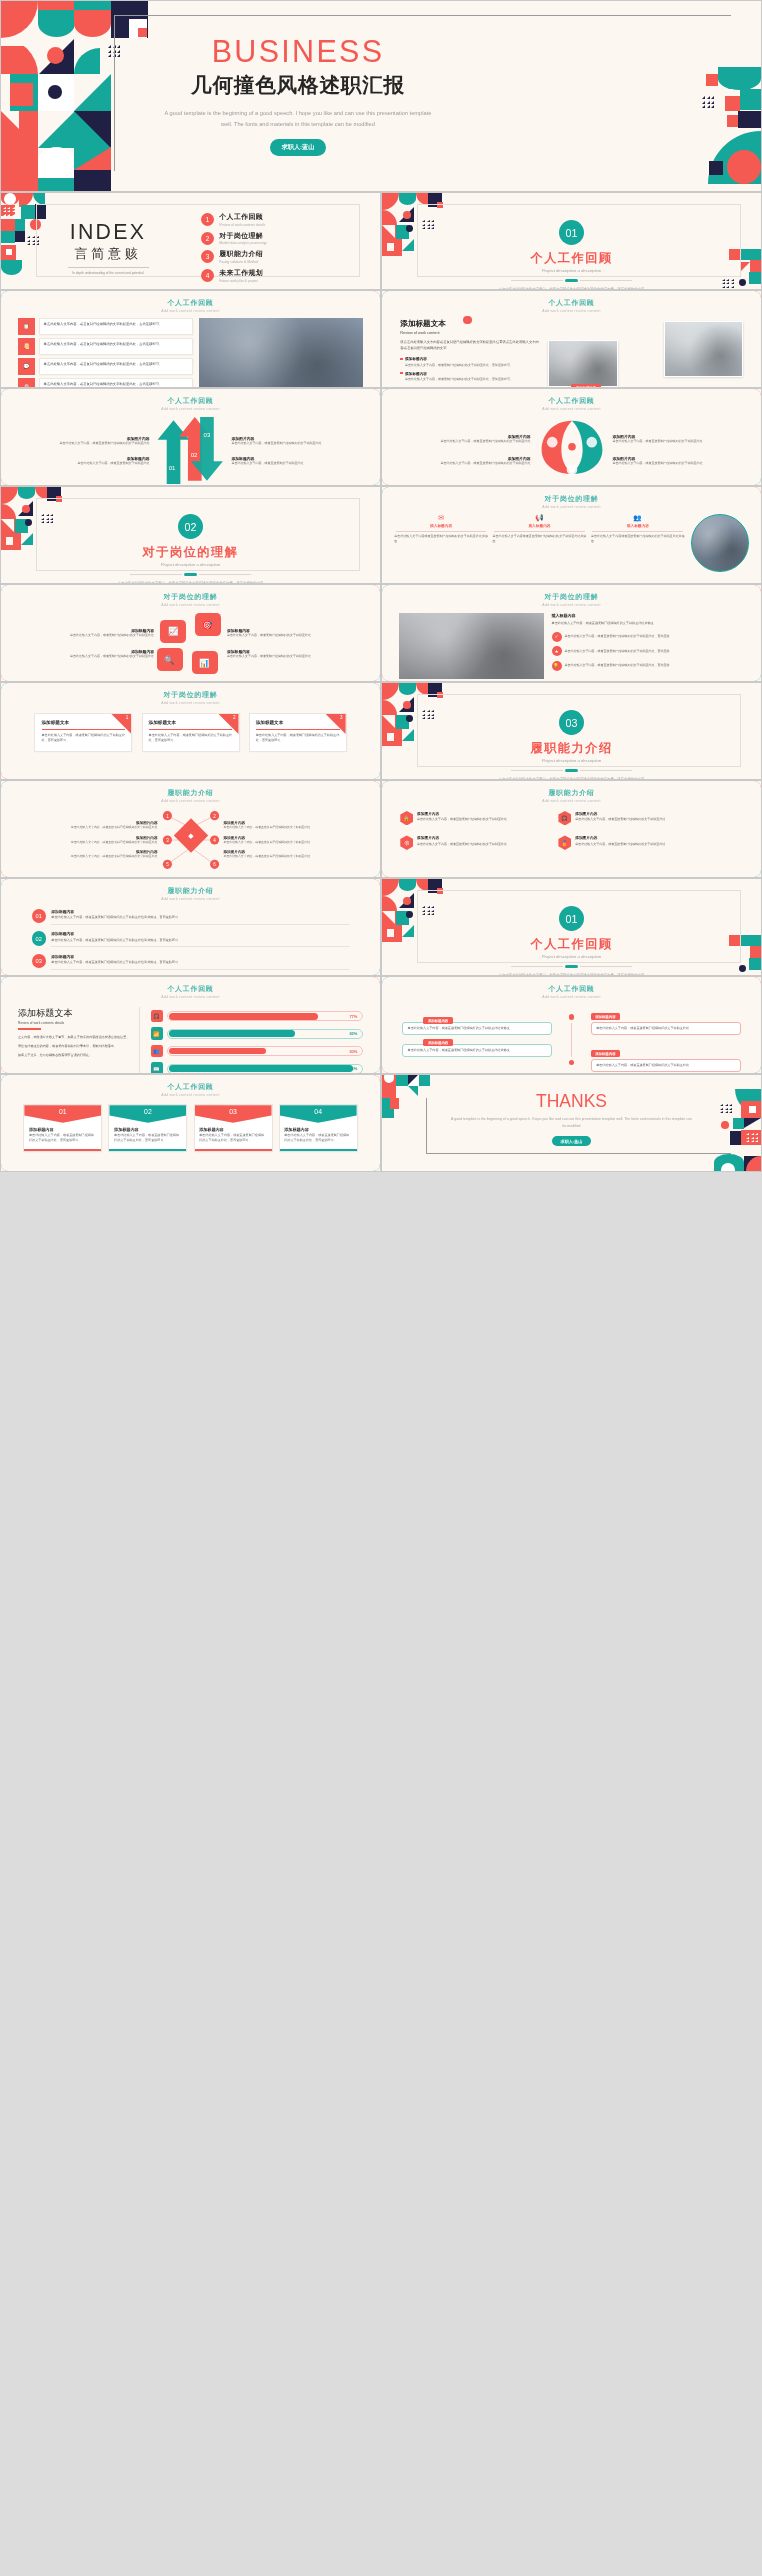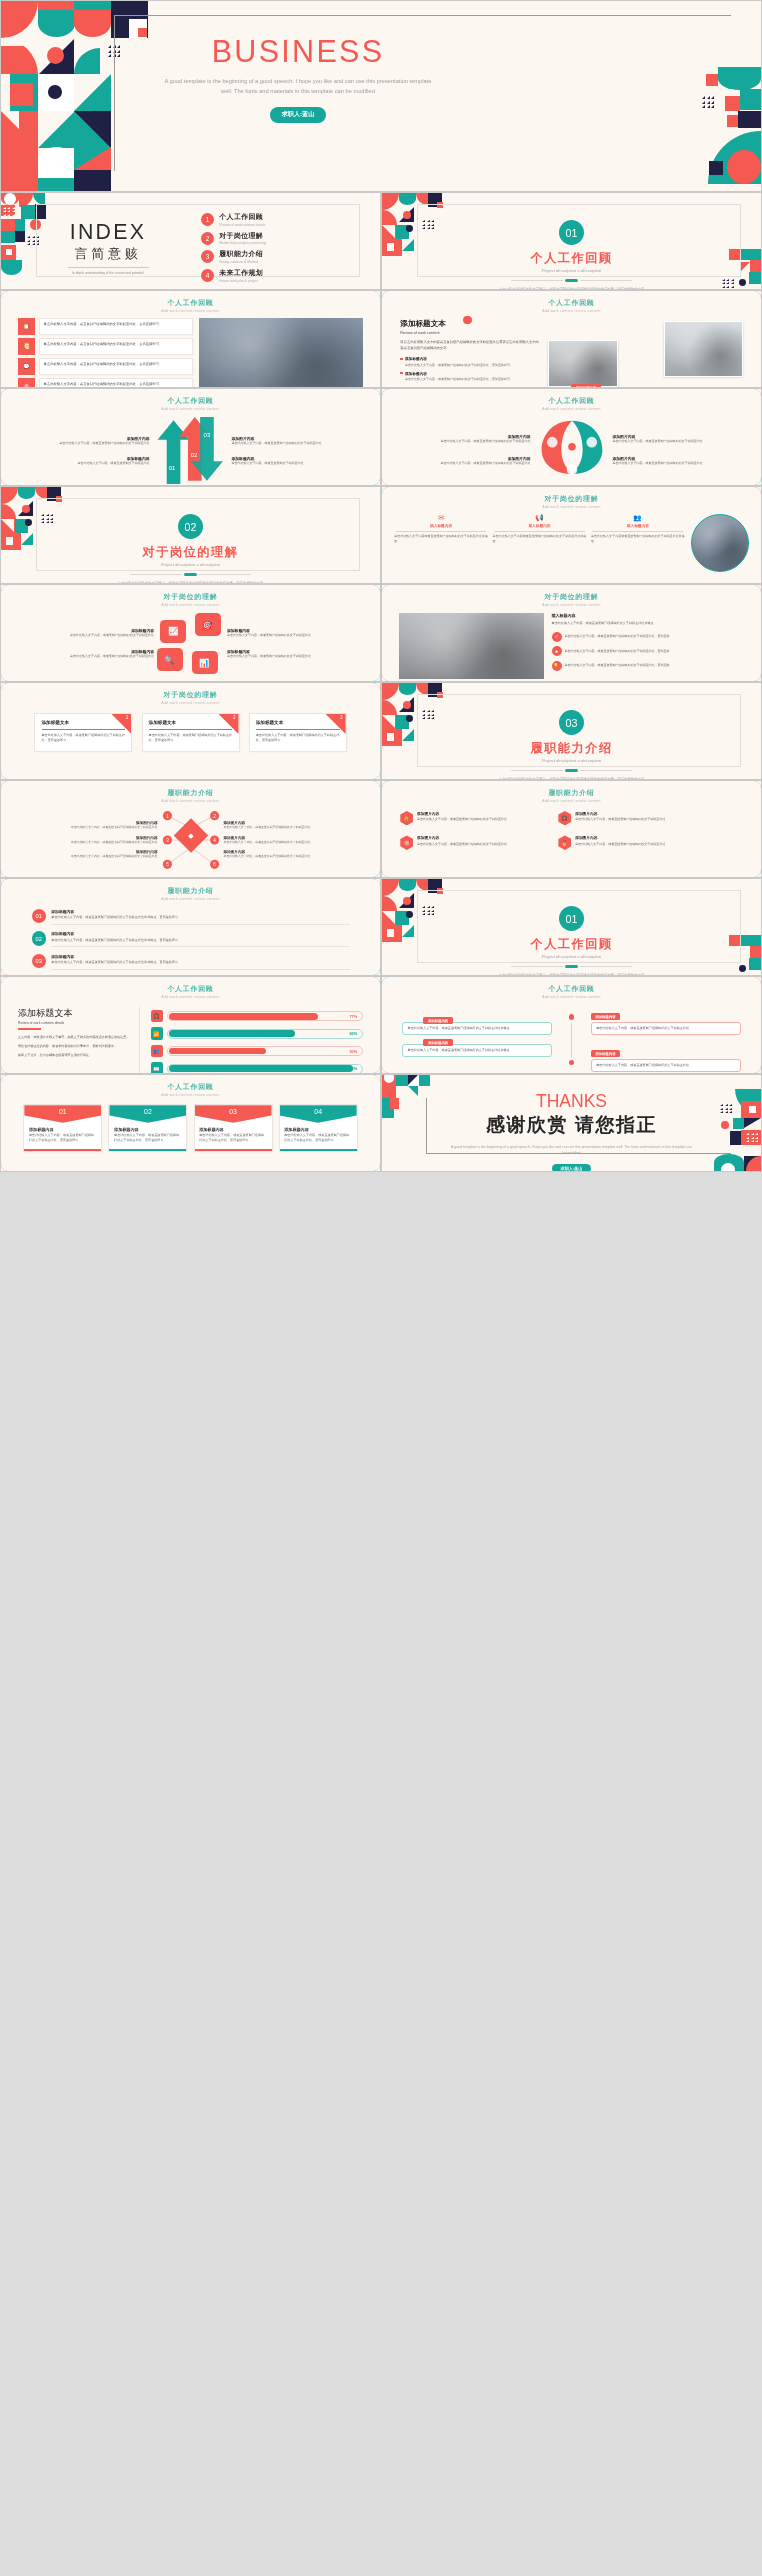--- a/index.html
+++ b/index.html
@@ -253,20 +253,21 @@
       <div class="qtr-tl" style="right:0;top:130px;width:53px;height:53px;background:#14a79a"></div>
       <div class="circ" style="right:0;top:149px;width:34px;height:34px;background:#f45a52"></div>
       <div class="sq" style="right:38px;top:160px;width:13.7px;height:13.7px;background:#1f2044"></div>
     </div>
 
     <div class="hero-frame"></div>
     <div class="hero-body">
       <div class="hero-en">
         <span class="band"></span><span>BUSINESS</span>
       </div>
+      <div class="hero-cn">几何撞色风格述职汇报</div>
       <div class="hero-sub">A good template is the beginning of a good speech. I hope you like and can use this presentation template well. The fonts and materials in this template can be modified</div>
       <div class="pill">求职人:蓝山</div>
     </div>
   </section>
 
   <section class="slide half">
     <div>
       <div class="half-bot" style="left:0;top:0;width:18.3px;height:12.2px;background:#f45a52"></div>
       <div class="circ" style="left:3px;top:0;width:12.2px;height:12.2px;background:#fff"></div>
       <div class="qtr-br" style="left:18.3px;top:0;width:13.7px;height:13.7px;background:#f45a52"></div>
@@ -1217,20 +1218,19 @@
       <div class="half-top" style="right:17px;bottom:0;width:30.5px;height:17px;background:#14a79a"></div>
       <div class="circ" style="right:26px;bottom:-6.1px;width:13.7px;height:13.7px;background:#fff"></div>
       <div class="sq" style="right:0;bottom:0;width:17px;height:15.2px;background:#1f2044"></div>
       <div class="qtr-tl" style="right:0;bottom:0;width:15.2px;height:15.2px;background:#f45a52"></div>
     </div>
     <div class="th-frame"></div>
     <div class="th-wrap">
       <div class="th-en">
         <span class="band"></span><span>THANKS</span>
       </div>
-      <div class="th-cn">感谢欣赏 请您指正</div>
       <div class="th-sub" style="padding:0 69px">A good template is the beginning of a good speech. I hope you like and can use this presentation template well. The fonts and materials in this template can be modified</div>
       <div class="th-pill">求职人:蓝山</div>
     </div>
   </section>
 
 </div>
 
 
 </body></html>

